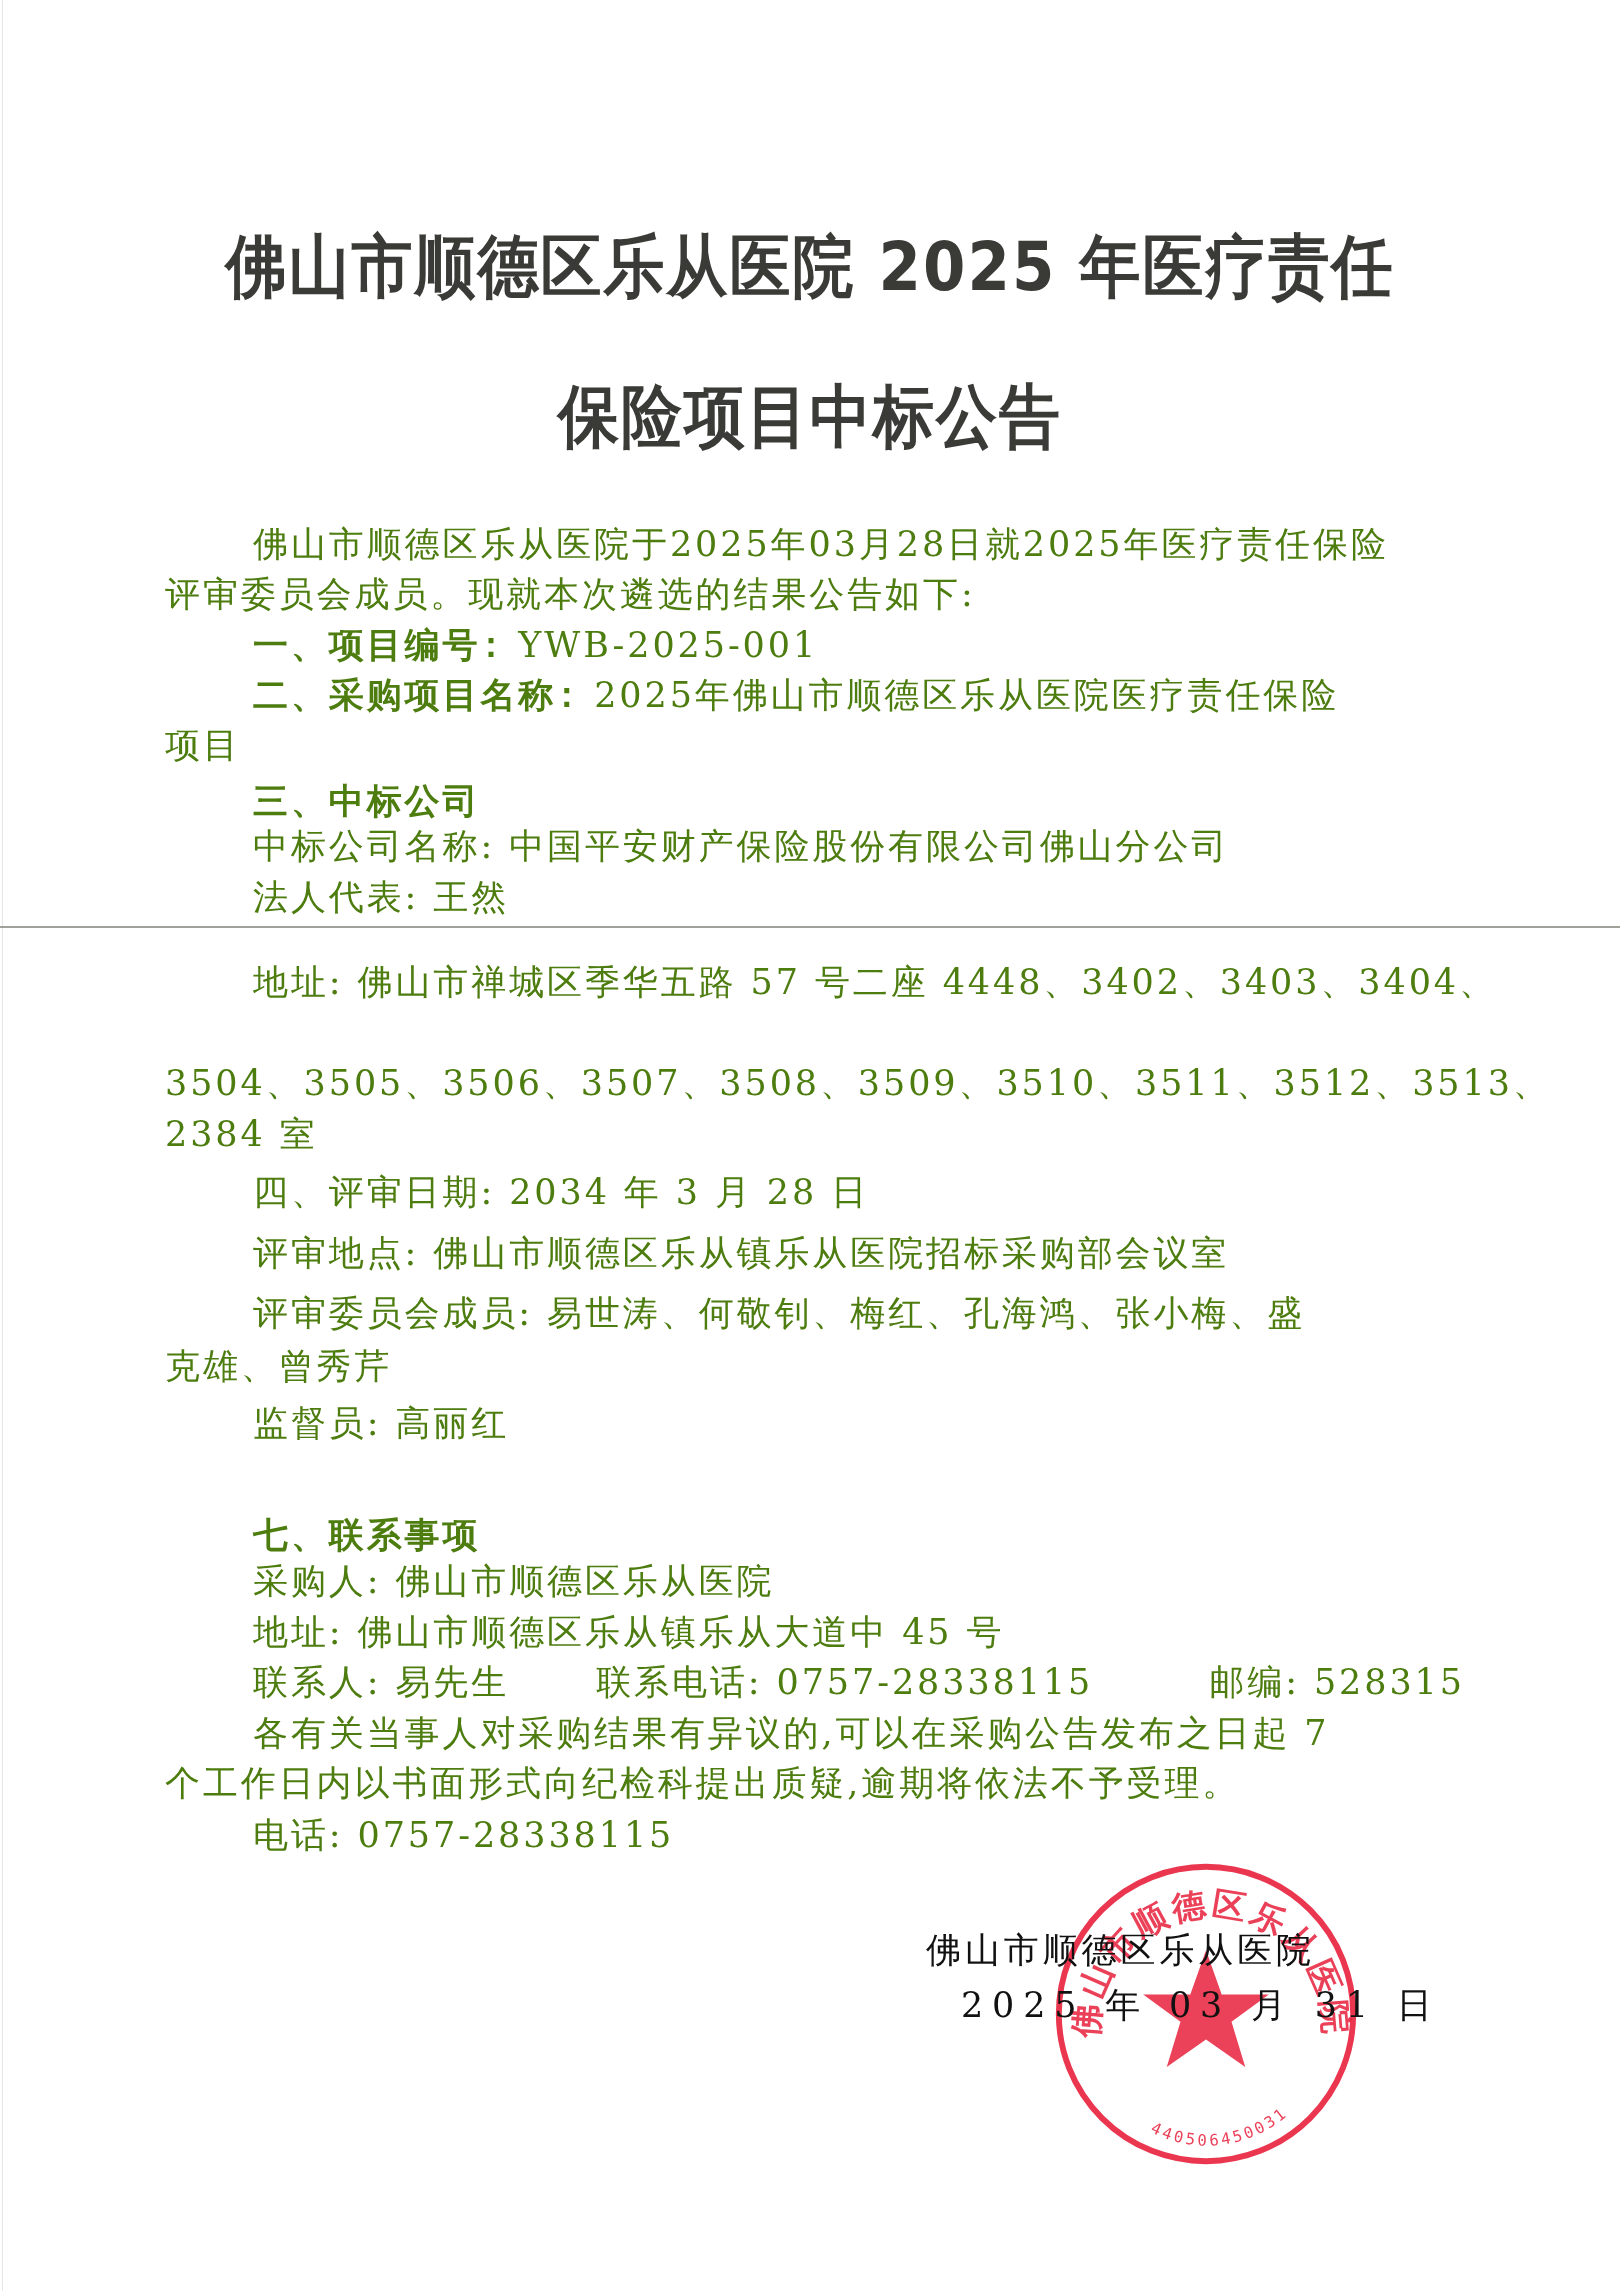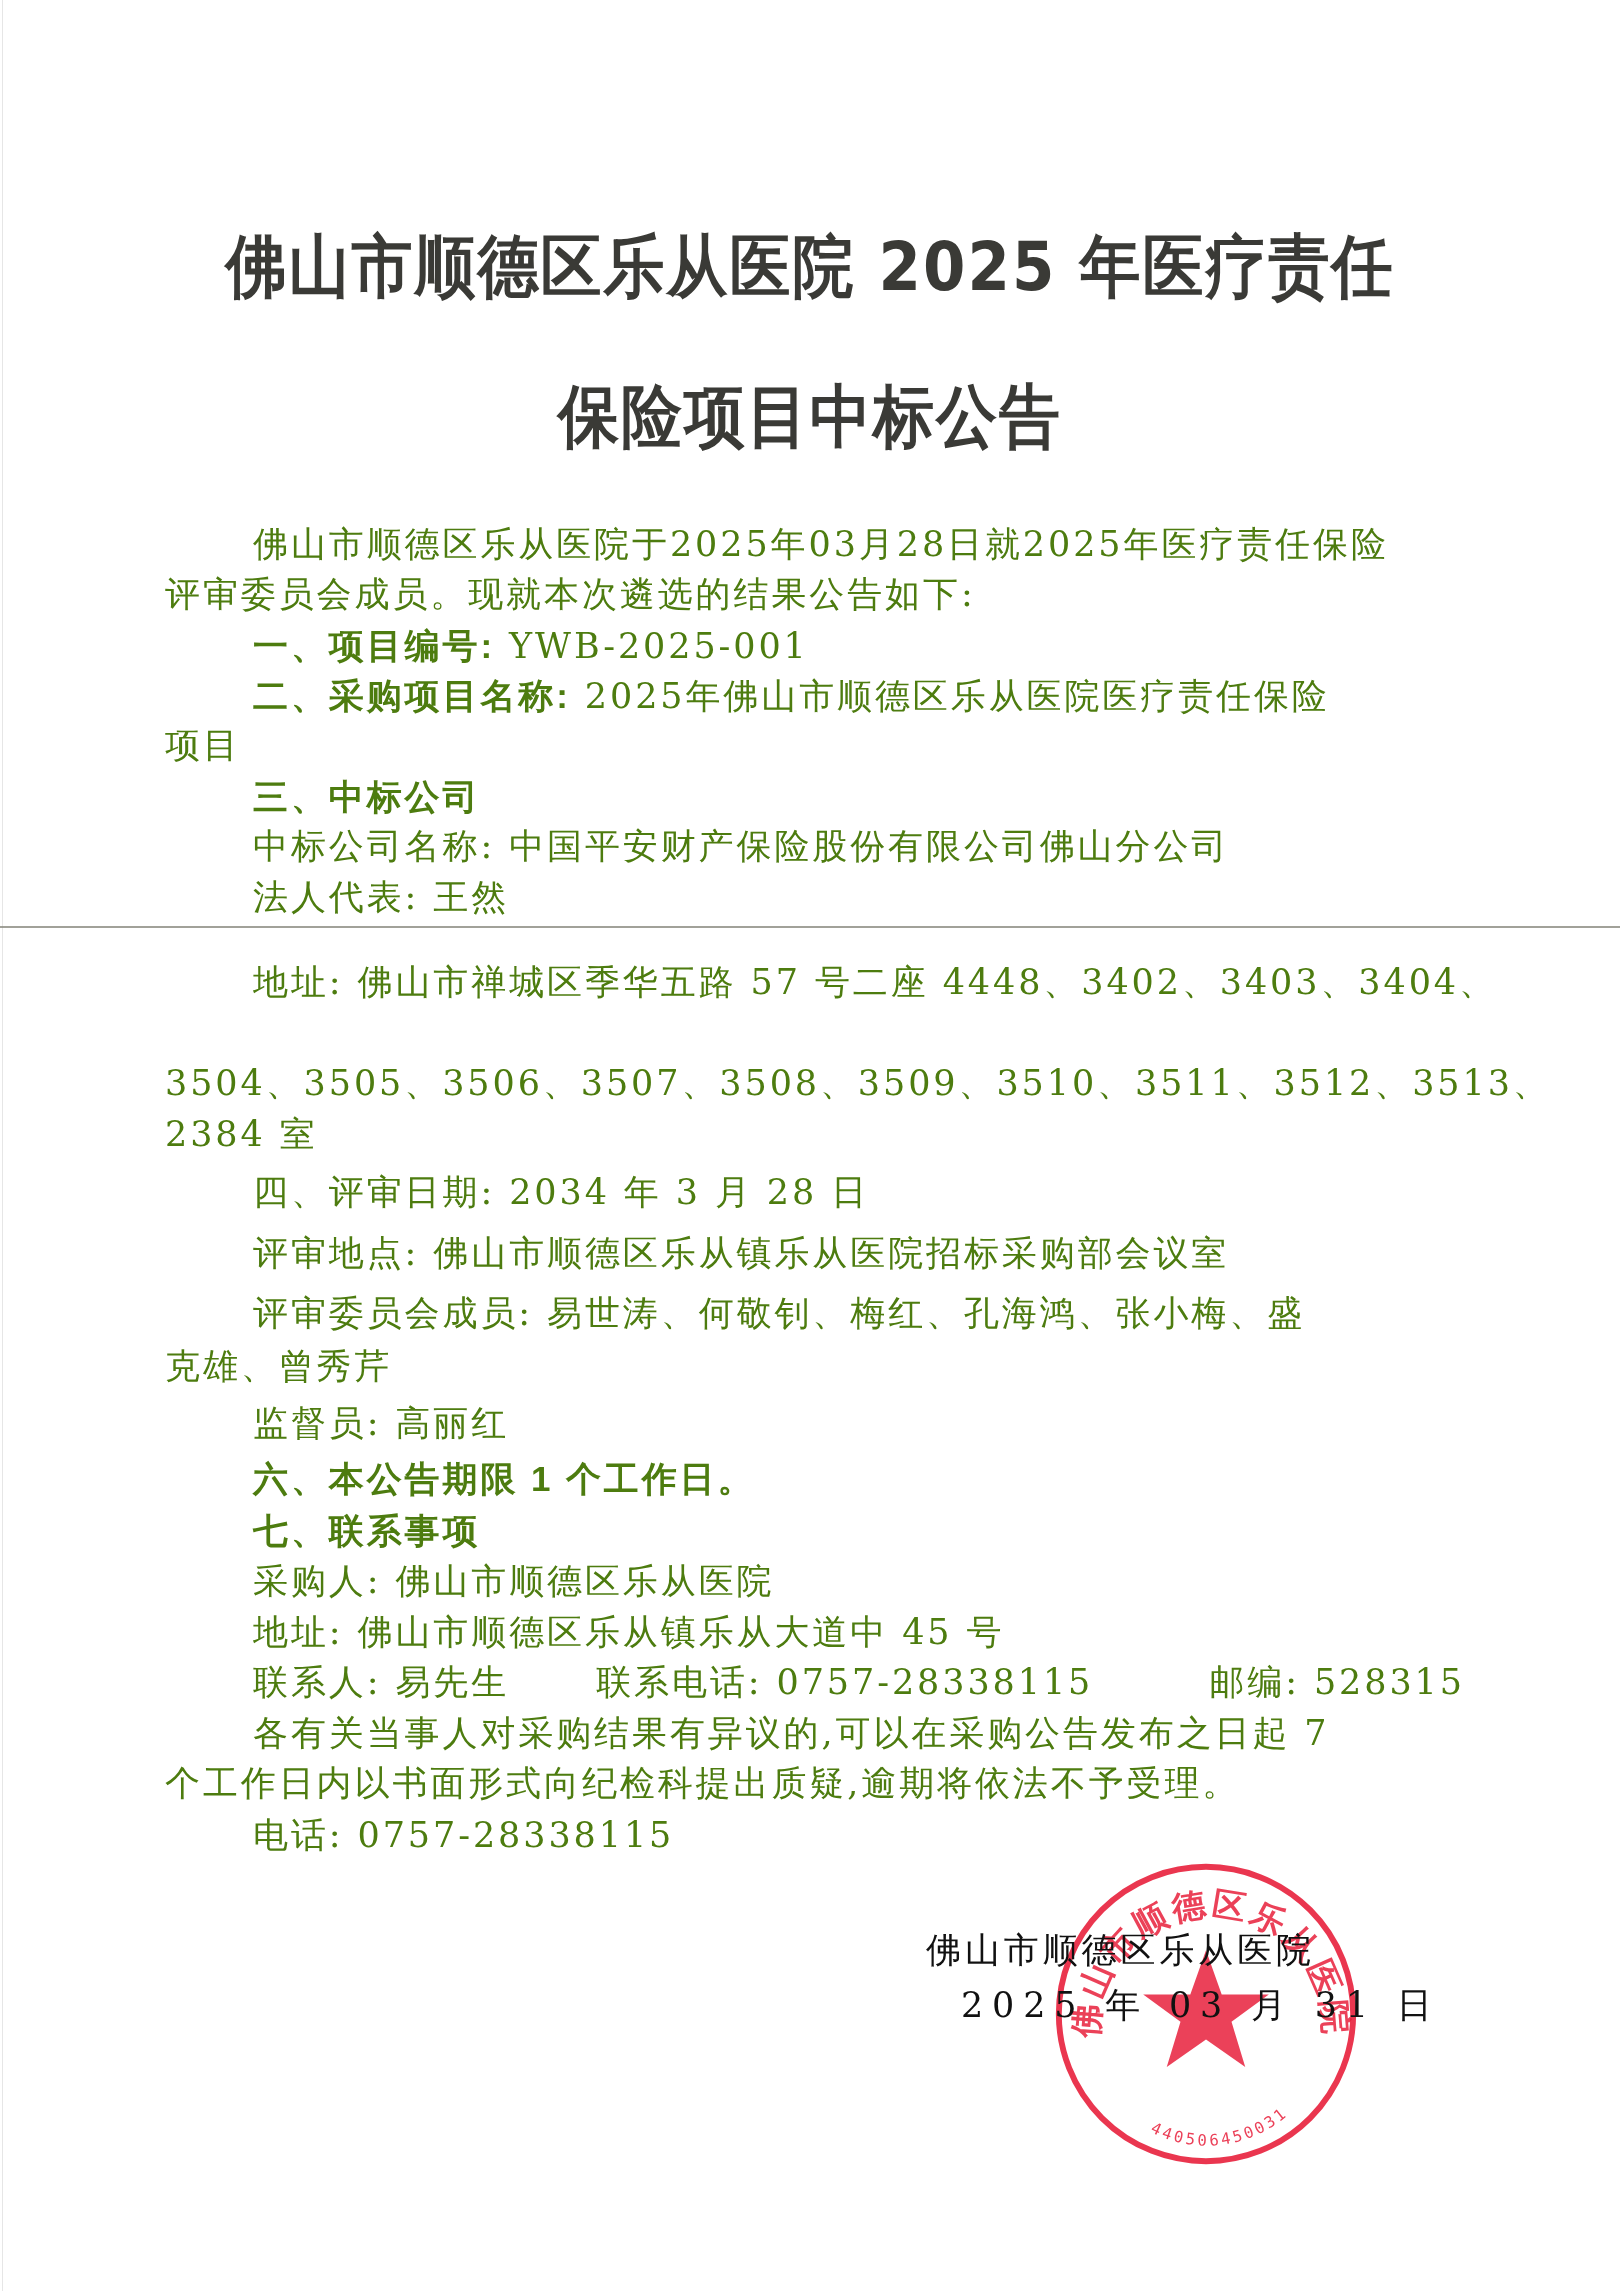--- a/index.html
+++ b/index.html
@@ -15,21 +15,21 @@
       transform: scaleY(1.12);
     }
     .t1 { top: 227px; }
     .t2 { top: 377px; }
     .line {
       position: absolute; left: 0; font-size: 35px; line-height: 47px; white-space: nowrap;
       color: #4d7c0f; transform-origin: left top; letter-spacing: 2.9px;
     }
     .ind { left: 253px; }
     .flush { left: 165px; }
-    .b { font-weight: bold; font-family: Liberation Sans, sans-serif; }
+    .b { font-weight: bold; font-family: Liberation Mono, monospace; margin-top: 8px; }
     .scanline {
       position: absolute; left: 0; top: 926px; width: 1620px; height: 2px; background: #8a8a80; opacity: 0.8;
     }
     .leftedge { position: absolute; left: 2px; top: 0; width: 1px; height: 2292px; background: #e6e6e6; }
     .seal {
       position: absolute; left: 1049px; top: 1857px; width: 314px; height: 314px;
     }
     .sign { position: absolute; font-size: 35px; line-height: 47px; white-space: nowrap; letter-spacing: 3.9px; }
   </style>
 </head>
@@ -85,21 +85,20 @@
   <div class="line ind" style="top:1290px">
     <span>评审委员会成员:</span>
     <span>易世涛、何敬钊、梅红、孔海鸿、张小梅、盛</span>
   </div>
   <div class="line flush" style="top:1343px">克雄、曾秀芹</div>
   <div class="line ind" style="top:1400px">
     <span>监督员:</span>
     <span>高丽红</span>
   </div>
 
-  <div class="line ind b" style="top:1455px">六、本公告期限 1 个工作日。</div>
   <div class="line ind b" style="top:1507px">七、联系事项</div>
 
   <div class="line ind" style="top:1558px">
     <span>采购人:</span>
     <span>佛山市顺德区乐从医院</span>
   </div>
   <div class="line ind" style="top:1609px">
     <span>地址:</span>
     <span>佛山市顺德区乐从镇乐从大道中 45 号</span>
   </div>

